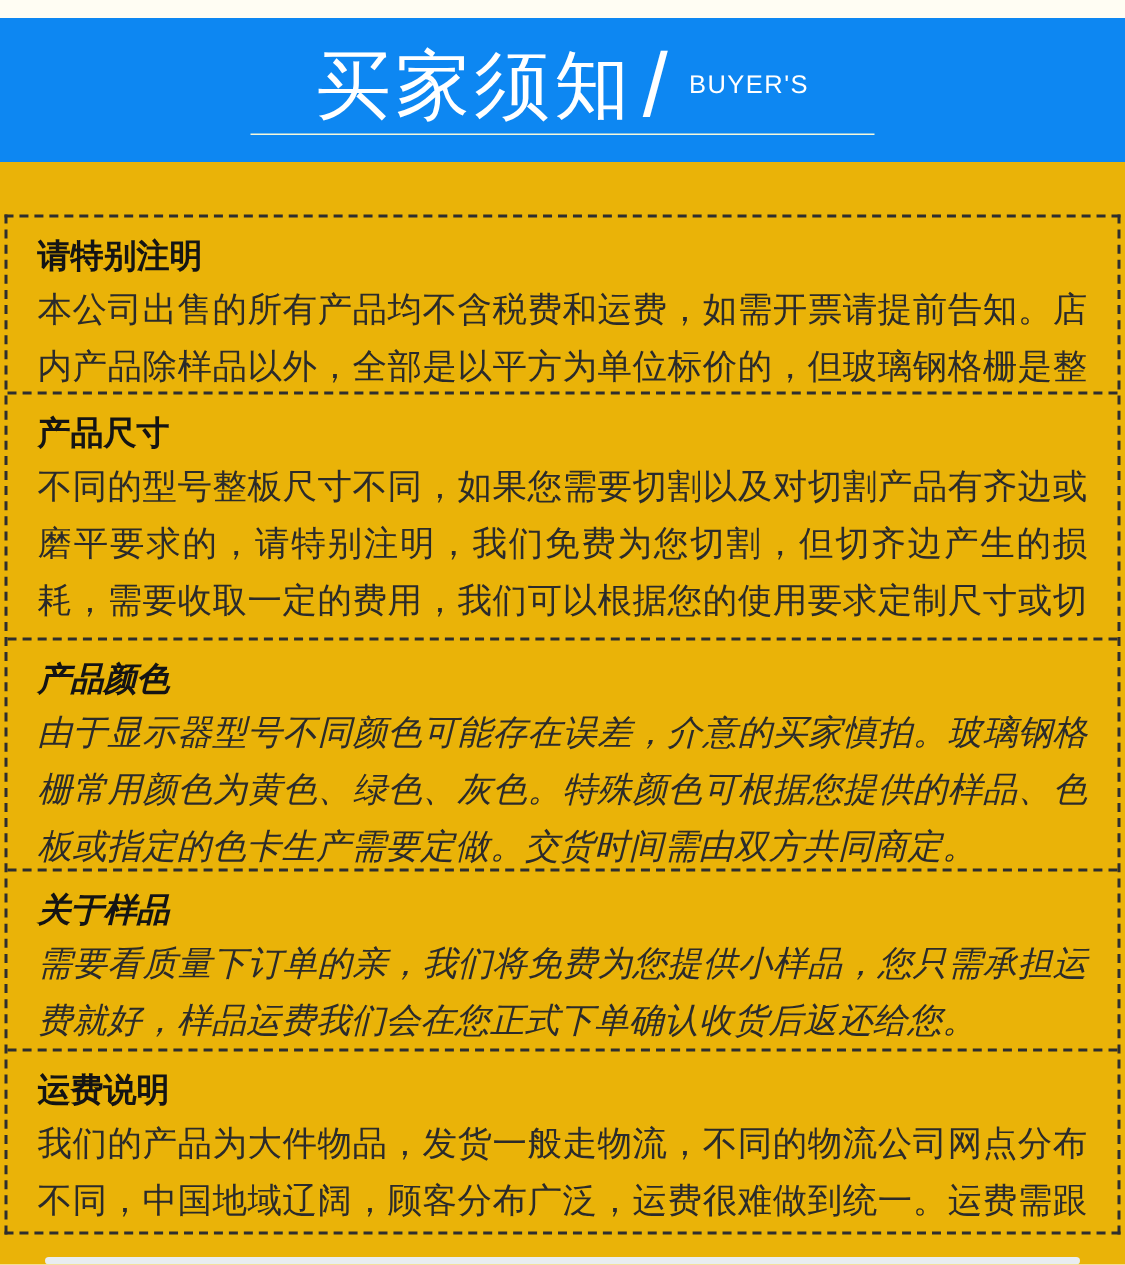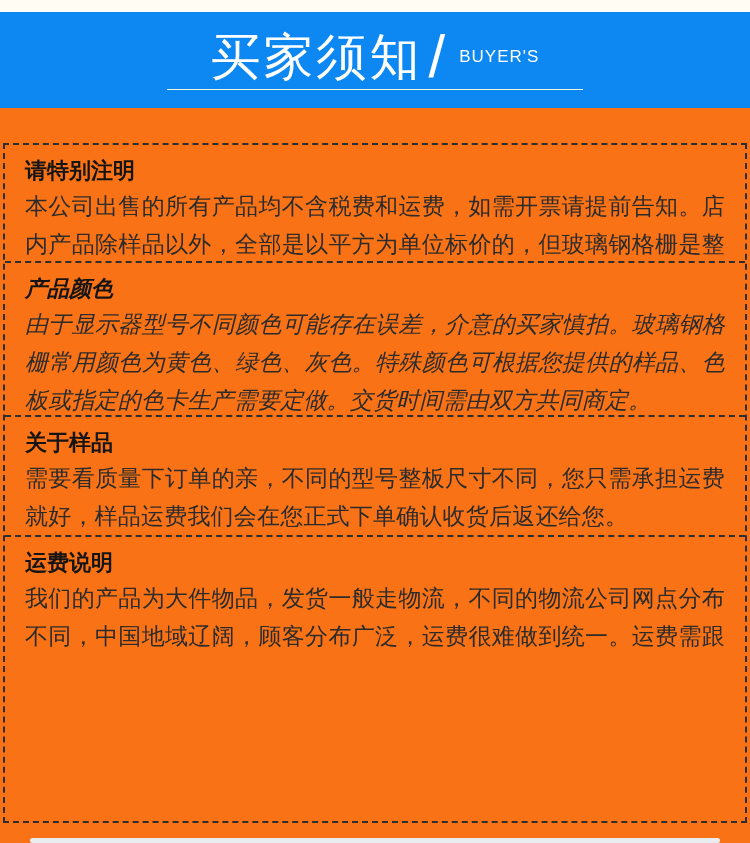--- a/index.html
+++ b/index.html
@@ -4,21 +4,21 @@
 <style>
   * { box-sizing: border-box; margin: 0; padding: 0; }
   html, body { background: #ffffff; }
   body { font-family: "Liberation Sans", "DejaVu Sans", sans-serif; }
 
   .page {
     position: relative;
     width: 750px;
     height: 843px;
     margin: 0 auto;
-    background: #f97316;
+    background: #eab308;
     overflow: hidden;
   }
 
   
   .top-strip {
     height: 12px;
     background: #fffdf3;
   }
 
   
@@ -89,21 +89,21 @@
   .section-body {
     font-size: 23px;
     line-height: 38px;
     color: #2b2b2b;
     letter-spacing: 0.2px;
     text-align: justify;
   }
   .s1 { height: 118px; }
   .s2 { height: 164px; }
   .s3 { height: 154px; font-style: italic; }
-  .s4 { height: 120px; }
+  .s4 { height: 120px; font-style: italic; }
   .s5 { height: 120px; }
 
   
   .bottom-strip {
     position: absolute;
     bottom: 0;
     left: 30px;
     right: 30px;
     height: 5px;
     background: #e9edf0;
@@ -128,29 +128,33 @@
     <div class="banner-underline" style="background: rgb(244, 247, 218);"></div>
   </div>
 
   <div class="notice-box">
 
     <div class="section s1 divider">
       <div class="section-title">请特别注明</div>
       <div class="section-body">本公司出售的所有产品均不含税费和运费，如需开票请提前告知。店内产品除样品以外，全部是以平方为单位标价的，但玻璃钢格栅是整板出售的，量大有优惠哦。</div>
     </div>
 
+    <div class="section s2 divider">
+      <div class="section-title">产品尺寸</div>
+      <div class="section-body">不同的型号整板尺寸不同，如果您需要切割以及对切割产品有齐边或磨平要求的，请特别注明，我们免费为您切割，但切齐边产生的损耗，需要收取一定的费用，我们可以根据您的使用要求定制尺寸或切割，请致电或旺旺详谈！</div>
+    </div>
 
     <div class="section s3 divider">
       <div class="section-title">产品颜色</div>
       <div class="section-body">由于显示器型号不同颜色可能存在误差，介意的买家慎拍。玻璃钢格栅常用颜色为黄色、绿色、灰色。特殊颜色可根据您提供的样品、色板或指定的色卡生产需要定做。交货时间需由双方共同商定。</div>
     </div>
 
     <div class="section s4 divider">
       <div class="section-title">关于样品</div>
-      <div class="section-body">需要看质量下订单的亲，不同的型号整板尺寸不同，您只需承担运费就好，样品运费我们会在您正式下单确认收货后返还给您。</div>
+      <div class="section-body">需要看质量下订单的亲，我们将免费为您提供小样品，您只需承担运费就好，样品运费我们会在您正式下单确认收货后返还给您。</div>
     </div>
 
     <div class="section s5">
       <div class="section-title">运费说明</div>
       <div class="section-body">我们的产品为大件物品，发货一般走物流，不同的物流公司网点分布不同，中国地域辽阔，顾客分布广泛，运费很难做到统一。运费需跟客服或者电话联系协商。</div>
     </div>
 
   </div>
 
   <div class="bottom-strip"></div>

